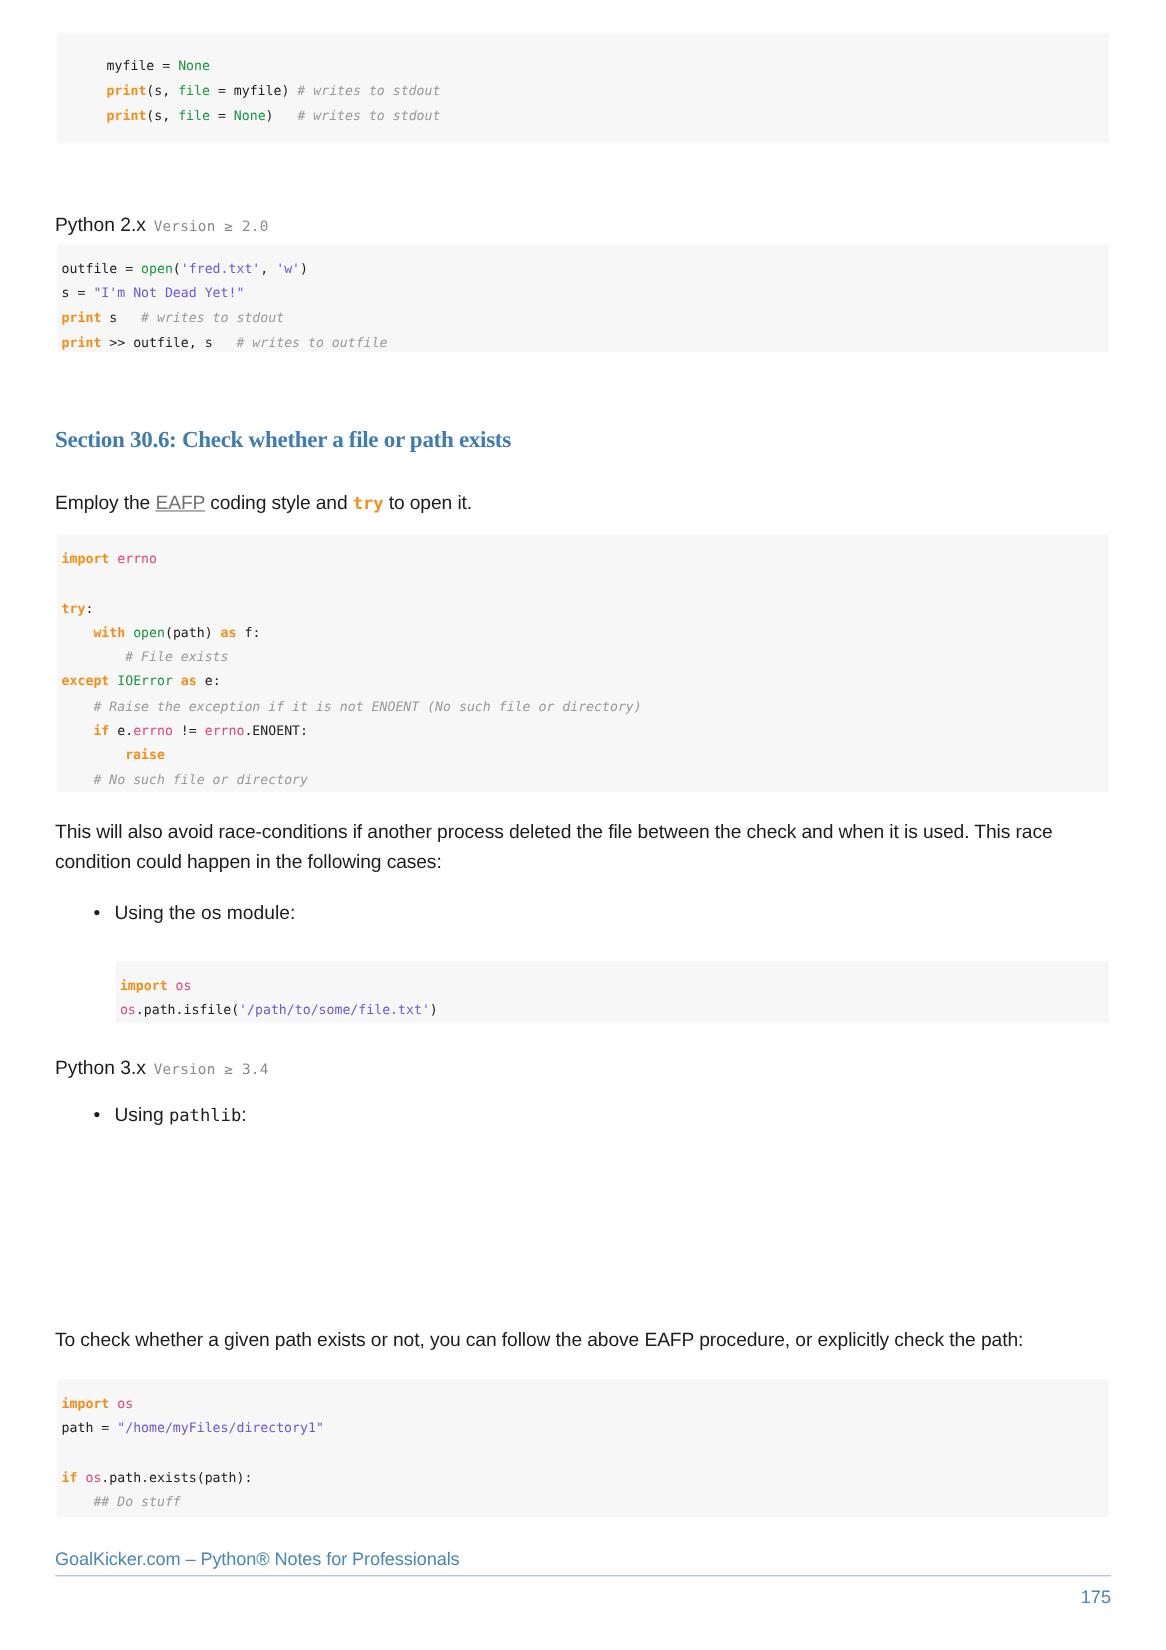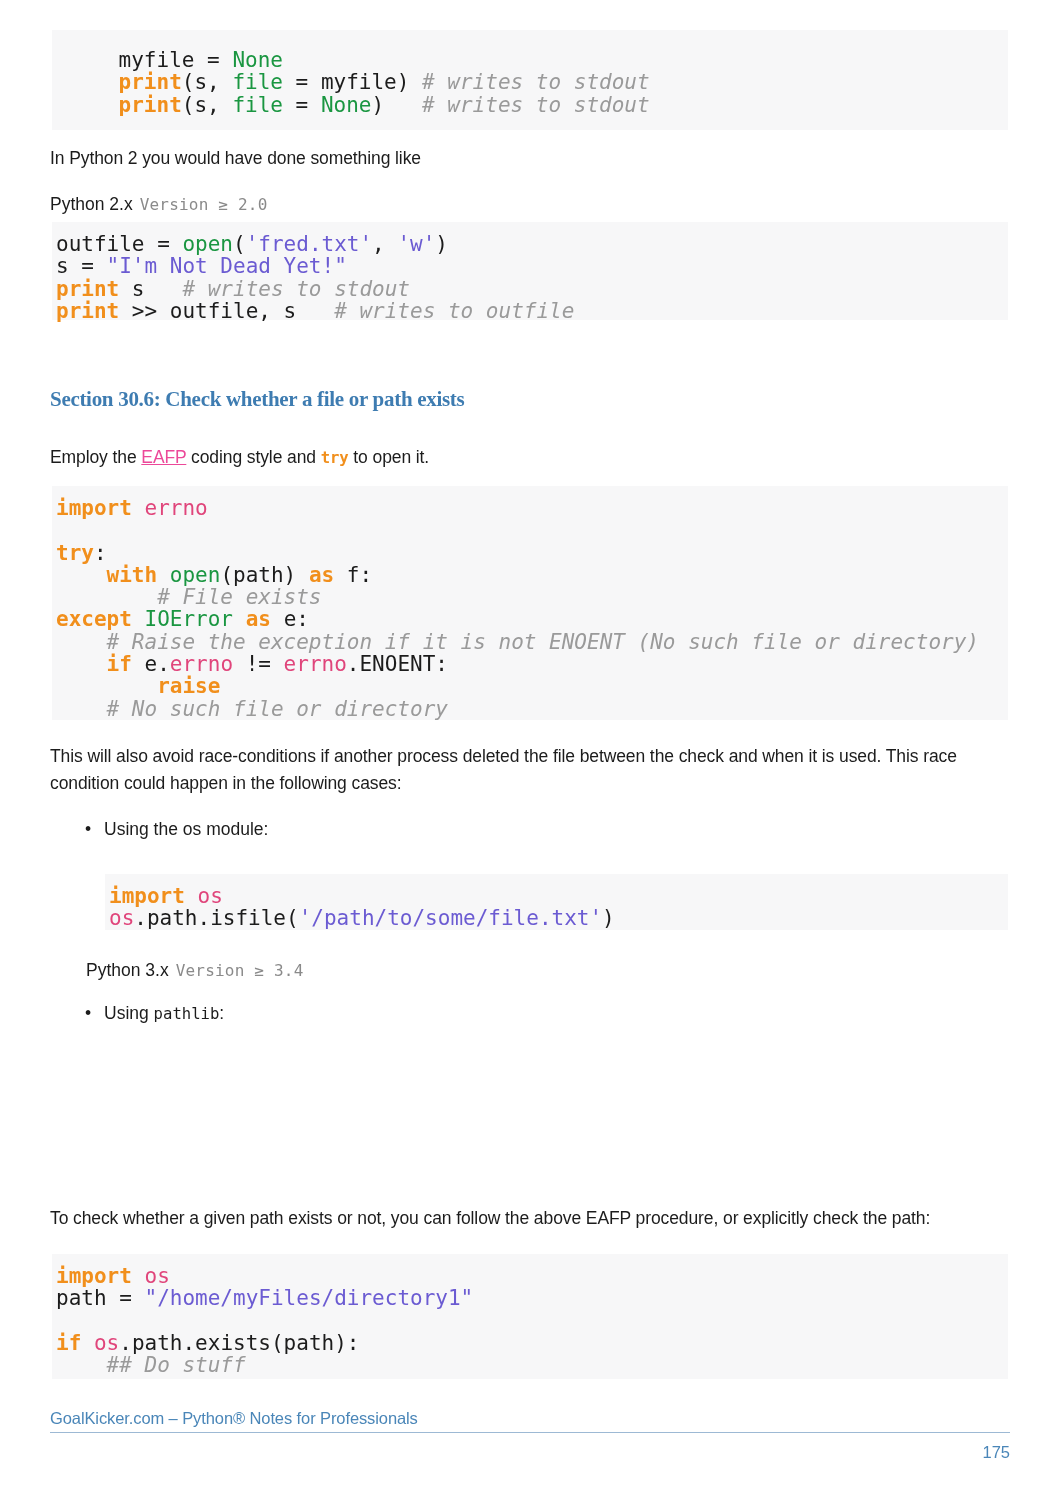--- a/index.html
+++ b/index.html
@@ -48,31 +48,31 @@
     position: absolute;
     white-space: nowrap;
   }
   .version-line .ver-name {
     font-family: "Liberation Sans", sans-serif;
     font-size: 17.5px;
     color: #1c1c1c;
   }
   .version-line .ver-num {
     font-family: "DejaVu Sans Mono", monospace;
-    font-size: 16px;
+    font-size: 13px;
     color: #8a8a8a;
     letter-spacing: 0.2px;
   }
 
   
   .code-block {
     position: absolute;
     background: #f7f7f8;
     font-family: "DejaVu Sans Mono", monospace;
-    font-size: 21px;
+    font-size: 12px;
     line-height: 22.3px;
     color: #1c1c1c;
     white-space: pre;
     box-sizing: border-box;
   }
 
   
   .kw      { color: #f18f1c; font-weight: bold; }                     
   .mod     { color: #e0457b; }                     
   .bi      { color: #1a9641; }                     
@@ -97,21 +97,21 @@
     display: inline-block;
     margin-left: 19px;
   }
   .mono-inline {
     font-family: "DejaVu Sans Mono", monospace;
     font-size: 15.6px;
   }
 
   
   .ilink {
-    color: #ec4899;
+    color: #737373;
     text-decoration: underline;
   }
   .itry {
     font-family: "DejaVu Sans Mono", monospace;
     font-size: 15.6px;
     color: #f18f1c;
     font-weight: bold;
   }
 
   
@@ -143,21 +143,20 @@
 </style>
 </head>
 <body>
 
 <div class="page">
 
   <div class="code-block" style="left:52px; top:30px; width:956px; height:100px; padding:19px 16px 12px 16px;"><span class="pl">    </span><span class="pl">myfile </span><span class="pl">= </span><span class="bi">None</span>
 <span class="pl">    </span><span class="kw">print</span><span class="pl">(s, </span><span class="bi">file</span><span class="pl"> = myfile) </span><span class="cmt"># writes to stdout</span>
 <span class="pl">    </span><span class="kw">print</span><span class="pl">(s, </span><span class="bi">file</span><span class="pl"> = </span><span class="bi">None</span><span class="pl">)   </span><span class="cmt"># writes to stdout</span></div>
 
-  <div class="para" style="left:50px; top:145px; width:940px;">In Python 2 you would have done something like</div>
 
   <div class="version-line" style="left:50px; top:194px;">
     <span class="ver-name">Python 2.x</span><span class="ver-num" style="margin-left:7px;">Version ≥ 2.0</span>
   </div>
 
   <div class="code-block" style="left:52px; top:222px; width:956px; height:98px; padding:11px 16px 11px 4px;"><span class="pl">outfile = </span><span class="bi">open</span><span class="pl">(</span><span class="str">'fred.txt'</span><span class="pl">, </span><span class="str">'w'</span><span class="pl">)</span>
 <span class="pl">s = </span><span class="str">"I'm Not Dead Yet!"</span>
 <span class="kw">print</span><span class="pl"> s   </span><span class="cmt"># writes to stdout</span>
 <span class="kw">print</span><span class="pl"> &gt;&gt; outfile, s   </span><span class="cmt"># writes to outfile</span></div>
 
@@ -182,21 +181,21 @@
   <div class="para" style="left:50px; top:743px; width:945px;">This will also avoid race-conditions if another process deleted the file between the check and when it is used. This race condition could happen in the following cases:</div>
 
   <div class="bullet-item" style="left:85px; top:816px; width:700px;">
     <span class="dot">•</span>
     <span class="btxt">Using the os module:</span>
   </div>
 
   <div class="code-block" style="left:105px; top:874px; width:903px; height:56px; padding:11px 16px 11px 4px;"><span class="kw">import</span><span class="pl"> </span><span class="mod">os</span>
 <span class="mod">os</span><span class="pl">.path.isfile(</span><span class="str">'/path/to/some/file.txt'</span><span class="pl">)</span></div>
 
-  <div class="version-line" style="left:50px; top:960px;margin-left:36px;">
+  <div class="version-line" style="left:50px; top:960px;">
     <span class="ver-name">Python 3.x</span><span class="ver-num" style="margin-left:7px;">Version ≥ 3.4</span>
   </div>
 
   <div class="bullet-item" style="left:85px; top:1000px; width:700px;">
     <span class="dot">•</span>
     <span class="btxt"><span>Using </span><span class="mono-inline">pathlib</span><span>:</span></span>
   </div>
 
 
   <div class="para" style="left:50px; top:1205px; width:960px;">To check whether a given path exists or not, you can follow the above EAFP procedure, or explicitly check the path:</div>

